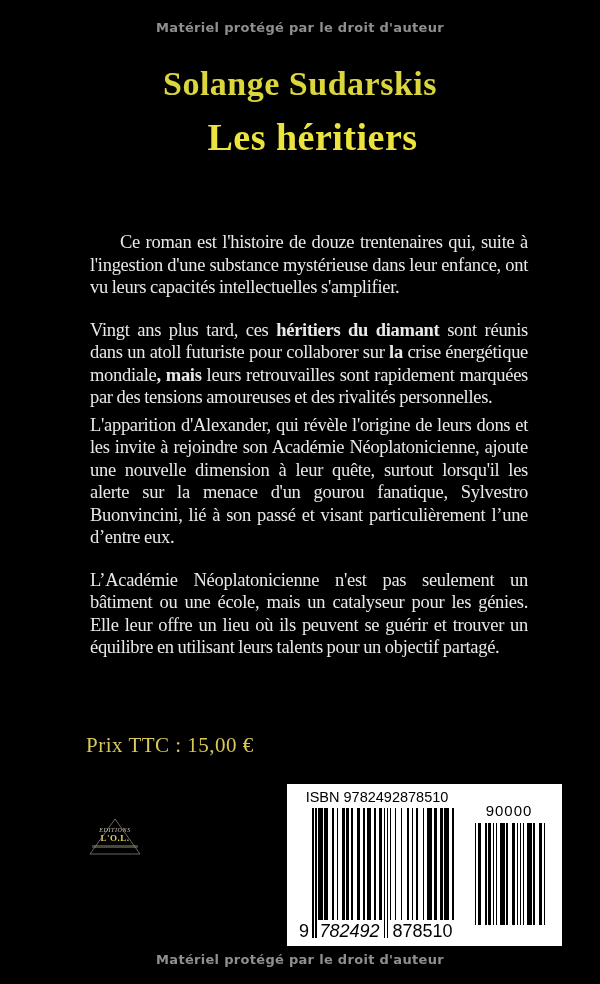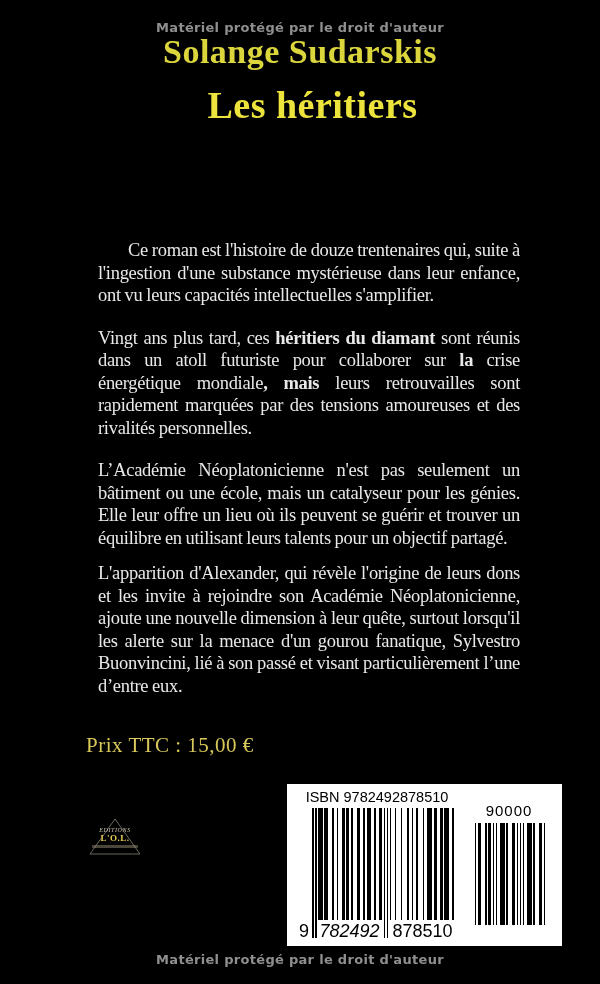--- a/index.html
+++ b/index.html
@@ -27,21 +27,21 @@
     position:absolute;left:0;right:0;
     text-align:center;
     color:var(--copyright-gray);
     font:bold 13px/16px "DejaVu Sans", sans-serif;
     letter-spacing:.3px;
   }
   .copyright-strip.top{top:20px;}
   .copyright-strip.bottom{bottom:16px;}
 
   .author{
-    padding-top:32px;
+    padding-top:64px;
     text-align:center;
     font-weight:bold;
     font-size:34px;
     line-height:40px;
     color:var(--author-yellow);
     letter-spacing:.5px;
   }
   .title{
     margin-top:10px;
     text-align:center;
@@ -58,21 +58,21 @@
     position:absolute;
     left:85px;right:67px;top:226px;
     max-height:500px;
     color:var(--body-text);
     font-size:18.5px;
     line-height:22.5px;
     letter-spacing:-.3px;
     word-spacing:-.5px;
     text-align:justify;
   }
-  .para{margin:13px;}
+  .para{margin:5px;}
   .para.gap{margin-top:20px;}
   .para.indent{text-indent:30px;}
   .para b{font-weight:bold;}
 
   .price{
     position:absolute;
     left:86px;top:733px;
     font-size:21px;
     color:var(--price-gold);
     letter-spacing:.5px;
@@ -147,22 +147,22 @@
 
   <div class="author">Solange Sudarskis</div>
 
   <div class="title">
     <span class="tl">Les héritiers</span>
   </div>
 
   <div class="synopsis" id="synopsis">
       <p class="para indent"><span>Ce roman est l'histoire de douze trentenaires qui, suite à l'ingestion d'une substance mystérieuse dans leur enfance, ont vu leurs capacités intellectuelles s'amplifier.</span></p>
       <p class="para gap"><span>Vingt ans plus tard, ces </span><b>héritiers du diamant</b><span> sont réunis dans un atoll futuriste pour collaborer sur </span><b>la</b><span> crise énergétique mondiale</span><b>, mais</b><span> leurs retrouvailles sont rapidement marquées par des tensions amoureuses et des rivalités personnelles.</span></p>
+      <p class="para"><span>L'apparition d'Alexander, qui révèle l'origine de leurs dons et les invite à rejoindre son Académie Néoplatonicienne, ajoute une nouvelle dimension à leur quête, surtout lorsqu'il les alerte sur la menace d'un gourou fanatique, Sylvestro Buonvincini, lié à son passé et visant particulièrement l’une d’entre eux.</span></p>
       <p class="para gap"><span>L’Académie Néoplatonicienne n'est pas seulement un bâtiment ou une école, mais un catalyseur pour les génies. Elle leur offre un lieu où ils peuvent se guérir et trouver un équilibre en utilisant leurs talents pour un objectif partagé.</span></p>
-      <p class="para"><span>L'apparition d'Alexander, qui révèle l'origine de leurs dons et les invite à rejoindre son Académie Néoplatonicienne, ajoute une nouvelle dimension à leur quête, surtout lorsqu'il les alerte sur la menace d'un gourou fanatique, Sylvestro Buonvincini, lié à son passé et visant particulièrement l’une d’entre eux.</span></p>
     </div>
 
   <div class="price">Prix TTC : 15,00 €</div>
 
   <div class="logo">
     <svg class="tri" width="54" height="42" viewBox="0 0 54 42">
       <polygon points="27,3 52,38 2,38" fill="none" stroke="#8a867a" stroke-width="0.9" opacity="0.85"></polygon>
     </svg>
     <div class="logo-editions">EDITIONS</div>
     <div class="logo-name">L'O.L.</div>

